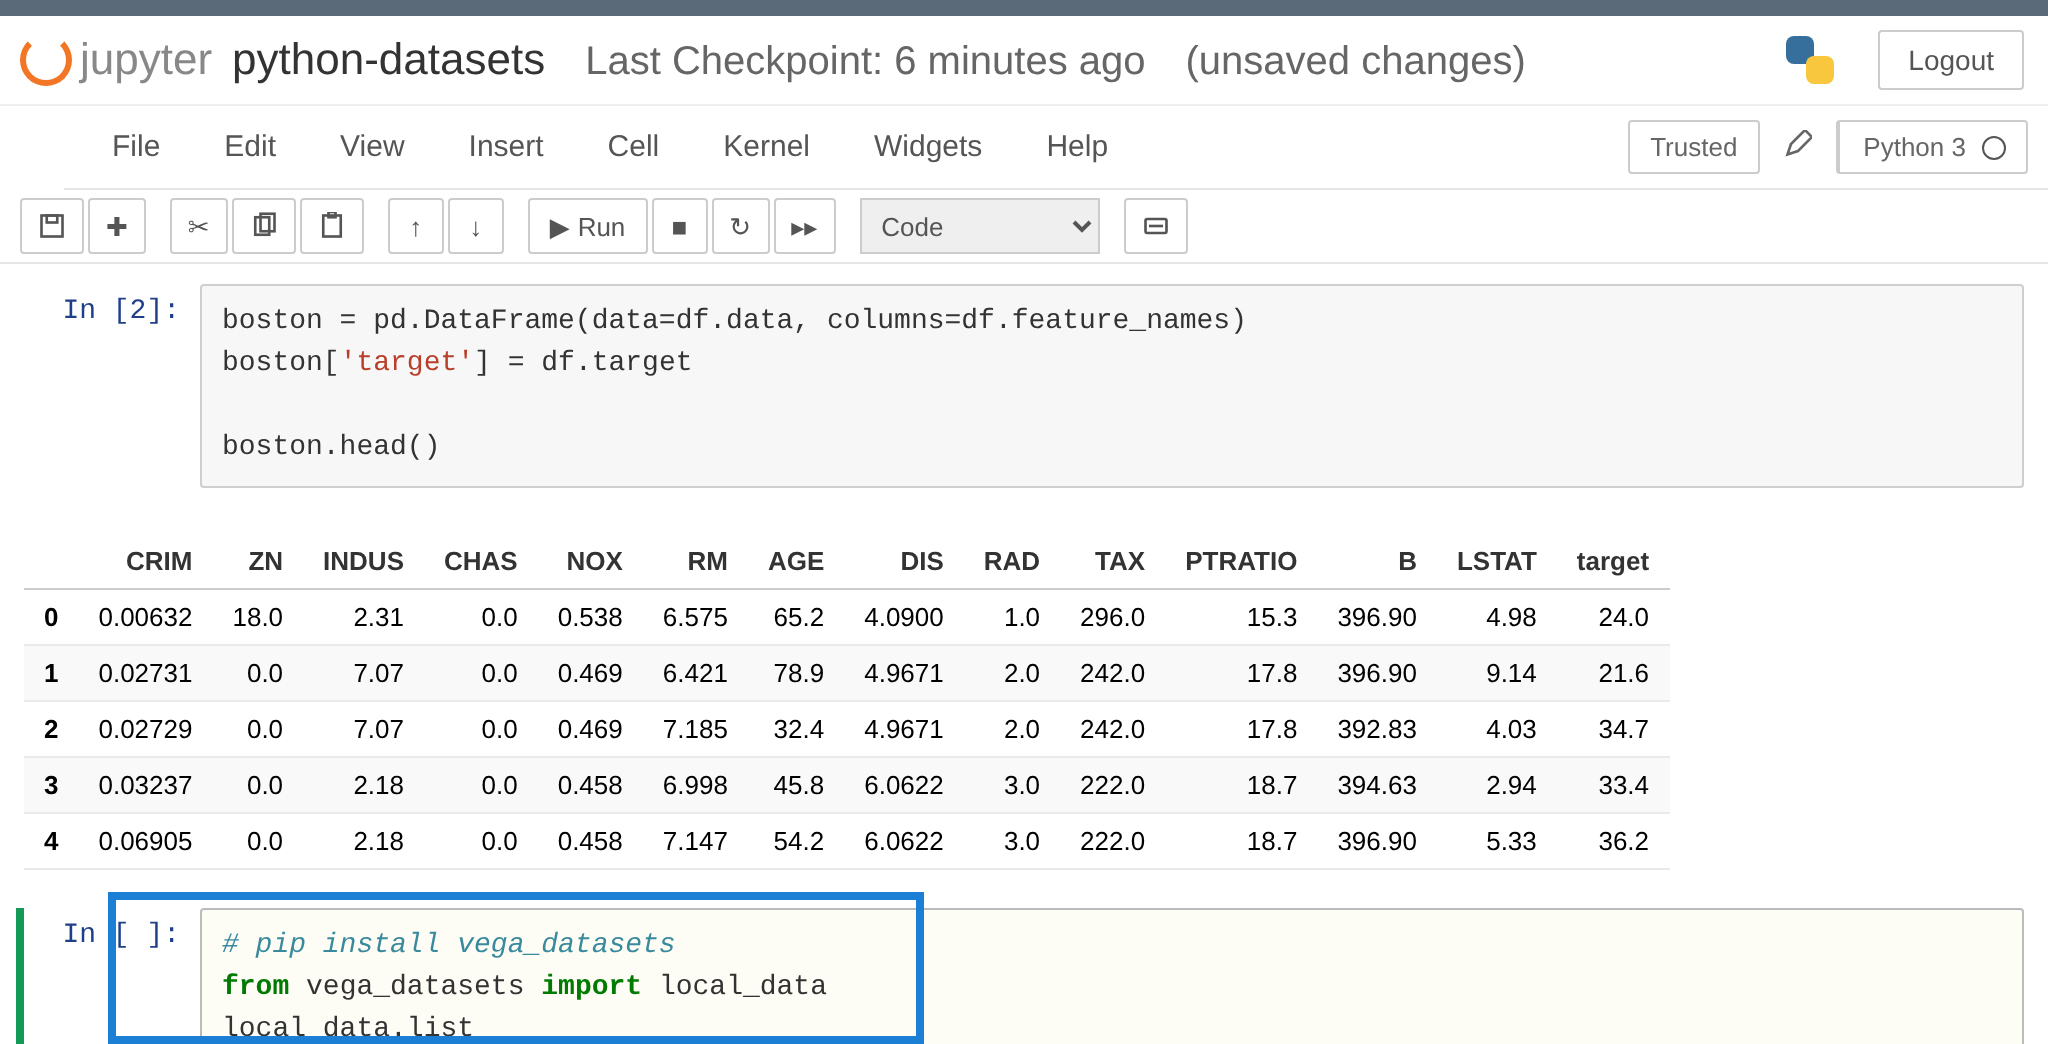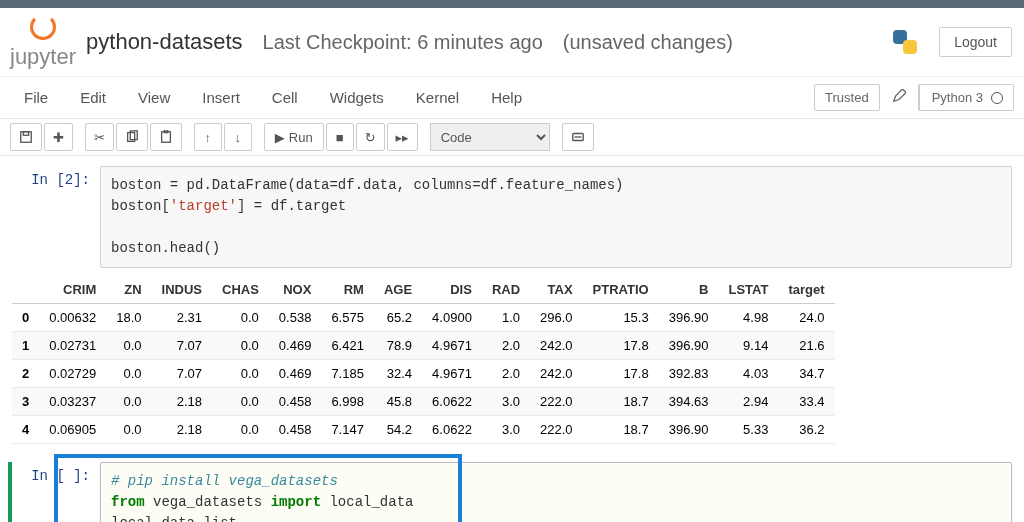--- a/index.html
+++ b/index.html
@@ -16,21 +16,21 @@
     height: 8px;
     background: #5a6a78;
   }
   .header {
     display: flex;
     align-items: center;
     padding: 6px 12px 6px 10px;
     gap: 10px;
     border-bottom: 1px solid #eee;
   }
-  .logo { display: flex; align-items: center; gap: 4px; flex-direction: column; }
+  .logo { display: flex; align-items: center; gap: 4px; }
   .logo-icon {
     width: 26px; height: 26px; border-radius: 50%;
     border: 3px solid #f37626; border-top-color: transparent;
   }
   .logo-text { color: #888; font-size: 22px; font-weight: 400; }
   .title {
     font-size: 22px; color: #444;
     display: flex; gap: 20px; align-items: baseline;
     flex: 1;
   }
@@ -48,20 +48,21 @@
   .python-logo::before { background: #366E9C; top: 4px; left: 4px; }
   .python-logo::after  { background: #F9C73E; bottom: 4px; right: 4px; }
   .logout-btn {
     border: 1px solid #ccc; background: #fff; padding: 6px 14px;
     border-radius: 2px; color: #555; font-size: 14px;
   }
   .menubar {
     display: flex; align-items: center; padding: 4px 10px;
     border-bottom: 1px solid #e5e5e5;
     gap: 4px;
+    margin-left: 32px;
   }
   .menu-item { padding: 8px 14px; color: #555; font-size: 15px; cursor: pointer; }
   .menu-spacer { flex: 1; }
   .trusted-btn, .kernel-ind {
     border: 1px solid #ccc; padding: 5px 10px; color: #666; font-size: 13px;
     border-radius: 2px;
   }
   .edit-icon { padding: 5px 8px; color: #666; }
   .kernel-ind { display: flex; align-items: center; gap: 8px; border-left-width: 2px; padding-left: 12px;}
   .kernel-circle { width: 12px; height: 12px; border: 1px solid #555; border-radius: 50%; }
@@ -74,21 +75,21 @@
     min-width: 28px; height: 28px; color: #555; border-radius: 2px;
     display: inline-flex; align-items: center; justify-content: center;
     font-size: 13px;
   }
   .tb-sep { width: 8px; }
   .tb-select {
     border: 1px solid #ccc; height: 28px; padding: 0 6px; width: 120px;
     color: #555; font-size: 13px;
   }
   .notebook { padding: 10px 12px; }
-  .cell { display: flex; margin-bottom: 4px; }
+  .cell { display: flex; margin-bottom: 19px; }
   .prompt {
     width: 88px; min-width: 88px;
     text-align: right; padding: 6px 10px 0 0;
     font-family: Menlo, Monaco, "Courier New", monospace;
     font-size: 14px;
   }
   .prompt.in  { color: #203E8A; font-weight: 500; }
   .prompt.out { color: #A03030; font-weight: 500; }
   .code-area {
     flex: 1;
@@ -145,22 +146,22 @@
   <div class="python-logo"></div>
   <button class="logout-btn">Logout</button>
 </div>
 
 <div class="menubar">
   <span class="menu-item">File</span>
   <span class="menu-item">Edit</span>
   <span class="menu-item">View</span>
   <span class="menu-item">Insert</span>
   <span class="menu-item">Cell</span>
+  <span class="menu-item">Kernel</span>
   <span class="menu-item">Widgets</span>
-  <span class="menu-item">Kernel</span>
   <span class="menu-item">Help</span>
   <span class="menu-spacer"></span>
   <span class="trusted-btn">Trusted</span>
   <span class="edit-icon">
     <svg class="svg-icon" viewBox="0 0 16 16" fill="none" stroke="#666" stroke-width="1.5">
         <path d="M2 14 L4 8 L12 0 L16 4 L8 12 L2 14 Z"></path>
       </svg>
   </span>
   <span class="kernel-ind">
     <span>Python 3</span>

